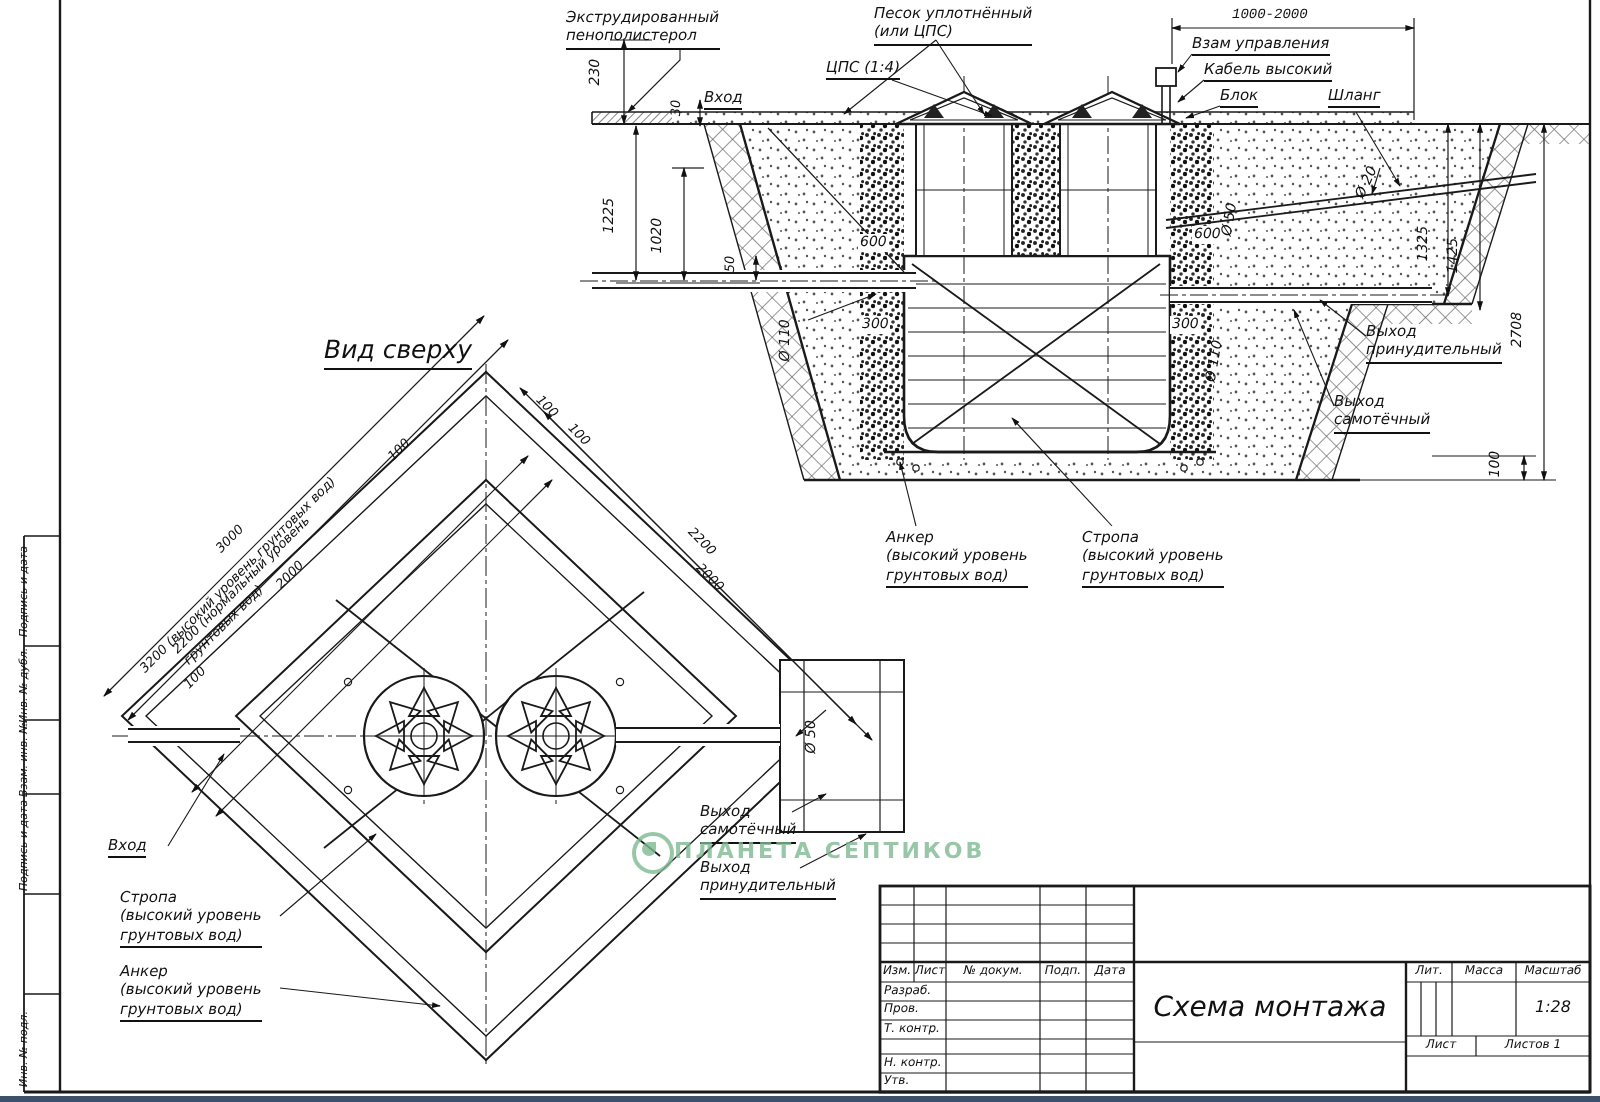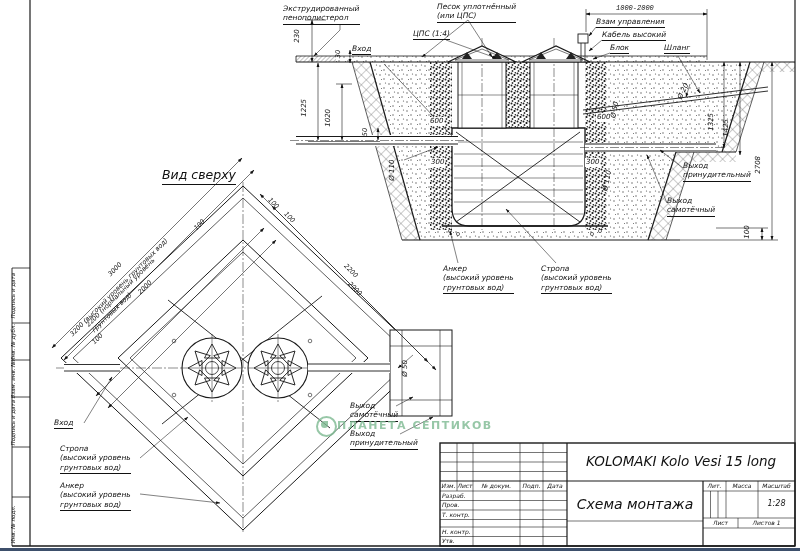--- a/index.html
+++ b/index.html
@@ -399,21 +399,20 @@
 
 <div class="wmlogo"></div>
 <div class="wm">ПЛАНЕТА СЕПТИКОВ</div>
 
 <div class="fr" style="left:16px;top:313px;">Подпись и дата</div>
 <div class="fr" style="left:16px;top:356px;">Инв. № дубл.</div>
 <div class="fr" style="left:16px;top:393px;">Взам. инв. №</div>
 <div class="fr" style="left:16px;top:440px;">Подпись и дата</div>
 <div class="fr" style="left:16px;top:538px;">Инв. № подл.</div>
 
-<div class="lbl tbc" style="left:567px;top:453px;width:228px;font-size:13.5px;">KOLOMAKI Kolo Vesi 15 long</div>
 <div class="lbl tbc" style="left:567px;top:496px;width:136px;font-size:14px;">Схема монтажа</div>
 <div class="tb tbc" style="left:440px;top:483px;width:17px;">Изм.</div>
 <div class="tb tbc" style="left:457px;top:483px;width:16px;">Лист</div>
 <div class="tb tbc" style="left:473px;top:483px;width:47px;">№ докум.</div>
 <div class="tb tbc" style="left:520px;top:483px;width:23px;">Подп.</div>
 <div class="tb tbc" style="left:543px;top:483px;width:24px;">Дата</div>
 <div class="tb" style="left:442px;top:493px;">Разраб.</div>
 <div class="tb" style="left:442px;top:502px;">Пров.</div>
 <div class="tb" style="left:442px;top:512px;">Т. контр.</div>
 <div class="tb" style="left:442px;top:529px;">Н. контр.</div>

